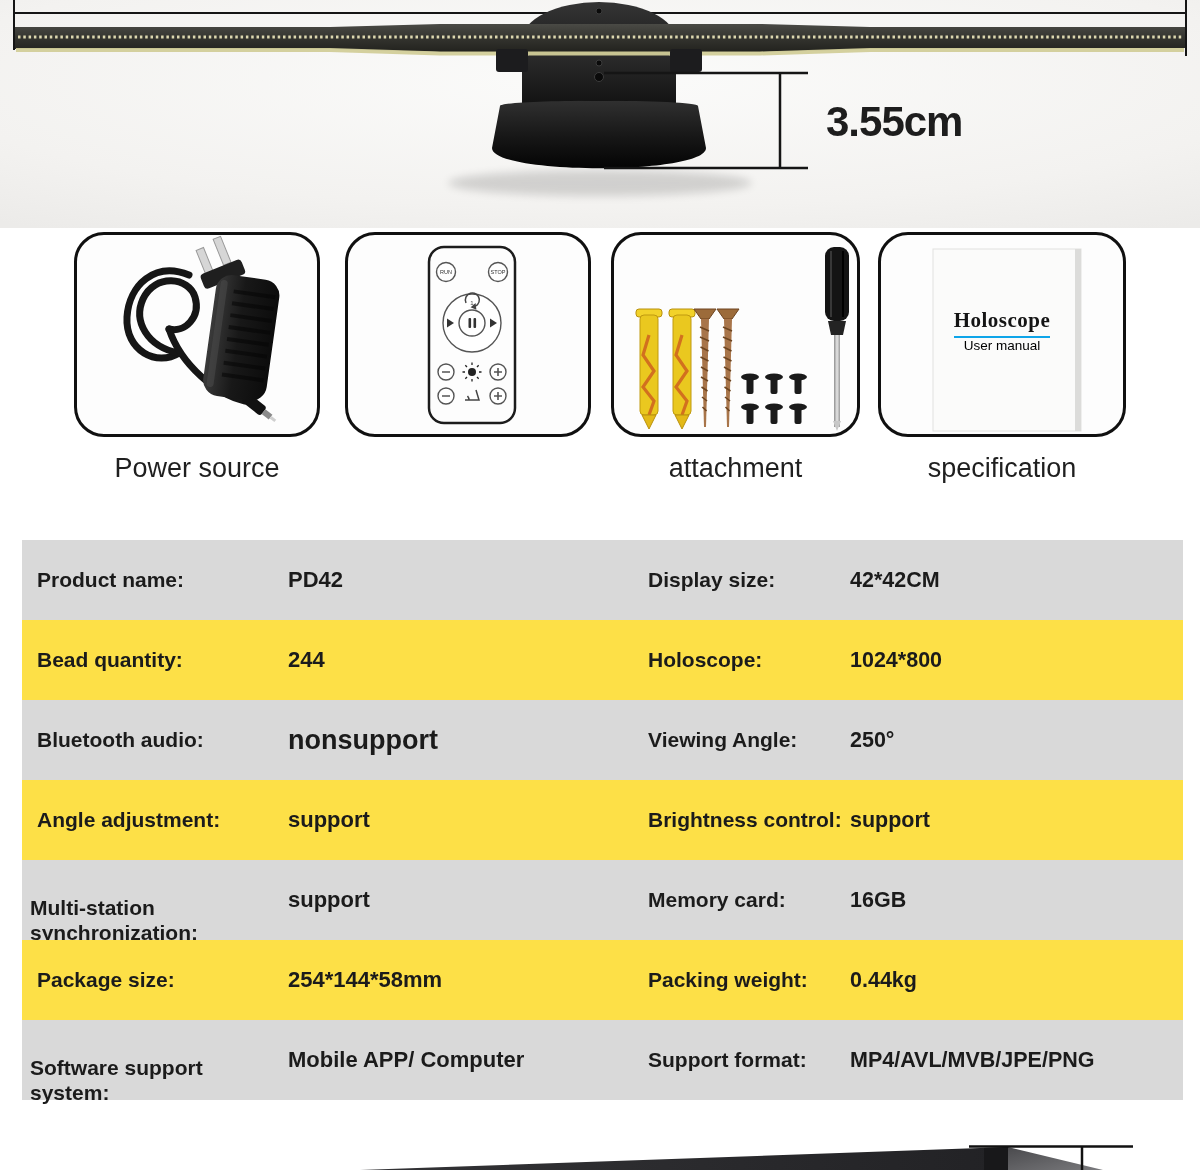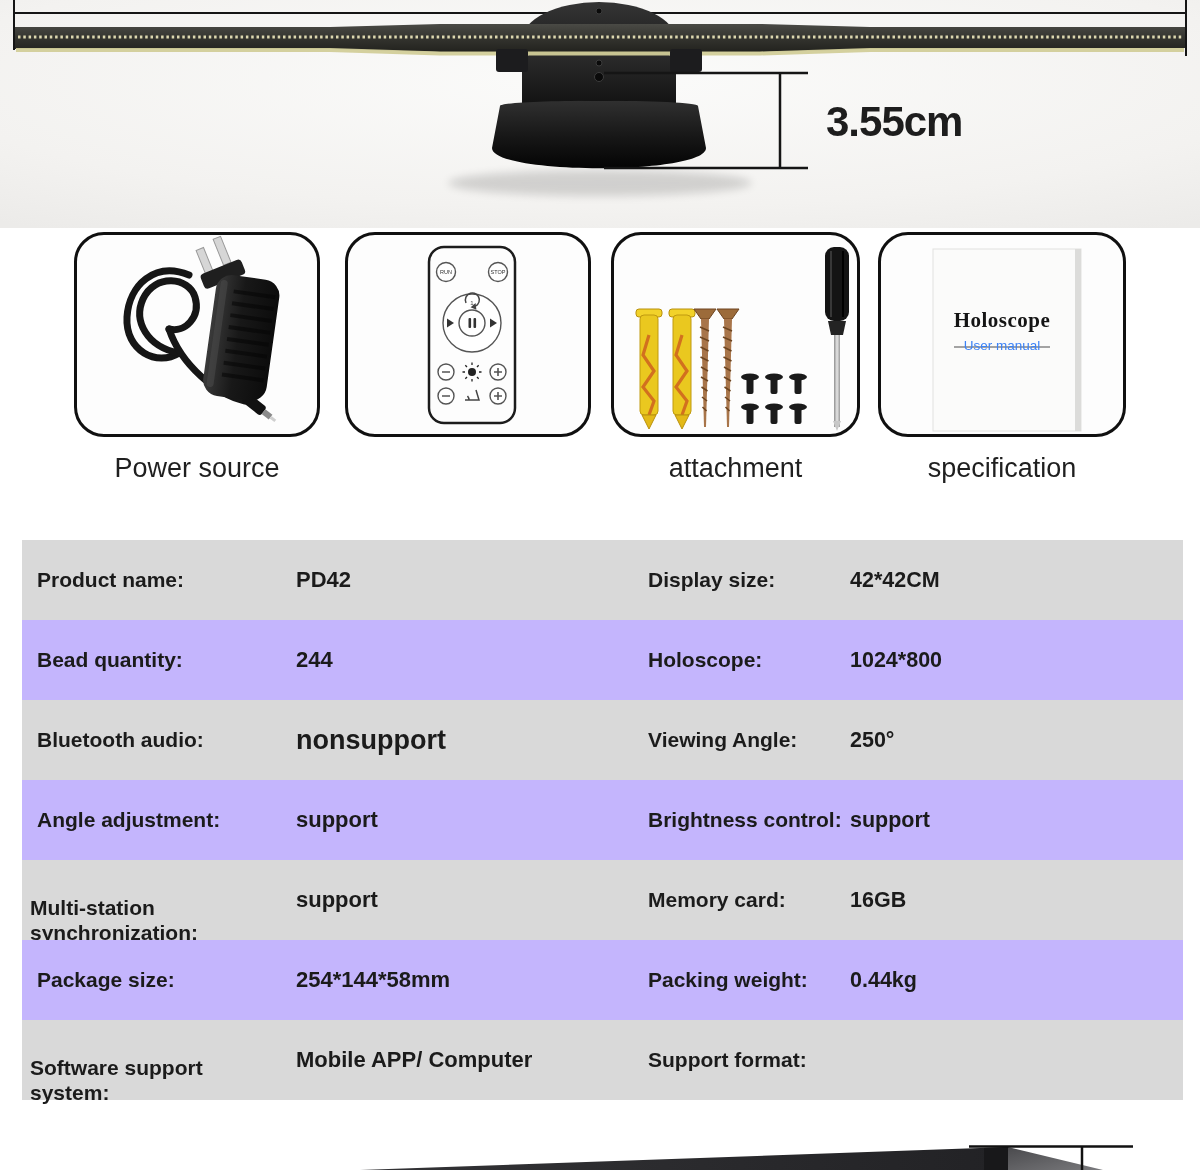--- a/index.html
+++ b/index.html
@@ -37,37 +37,37 @@
   .kl1 { left:72px;  width:250px; }
   .kl2 { left:343px; width:250px; }
   .kl3 { left:610px; width:251px; }
   .kl4 { left:877px; width:250px; }
 
   .manual-title {
     position:absolute; left:922px; top:308px; width:160px; text-align:center;
     font-family:"Liberation Serif","DejaVu Serif",serif;
     font-size:21px; font-weight:700; color:#141414; letter-spacing:.5px;
   }
-  .manual-title span { border-bottom:2px solid #a3a3a3; padding-bottom:14px; }
+  .manual-title span { border-bottom:2px solid #0ea5e9; padding-bottom:4px; }
   .manual-sub {
     position:absolute; left:922px; top:338px; width:160px; text-align:center;
-    font-size:13.5px; color:#3b82f6;
+    font-size:13.5px; color:#000000;
   }
 
   
   .spec-table { position:absolute; left:22px; top:540px; width:1161px;font-weight:bold; }
-  .spec-row { position:relative; width:100%; height:80px; background:#c4b5fd; }
+  .spec-row { position:relative; width:100%; height:80px; background:#fde047; }
   .spec-row.shaded { background:#d9d9d9; }
   .cell {
     position:absolute; top:50%; transform:translateY(-50%);
     font-size:21px; color:#1b1b1b; white-space:pre-line;
   }
   .l-label { left:15px; }
   .l-label.two-line { left:8px; width:205px; text-align:left; line-height:1.2;margin-top:20px; }
-  .l-value { left:274px; font-size:22px; }
+  .l-value { left:266px; font-size:22px; }
   .l-value.big { font-size:27px; }
   .r-label { left:626px; }
   .r-value { left:828px; font-size:21.5px; }
 
   
   .bottom-photo { position:absolute; left:0; top:1100px; width:1200px; height:70px; }
 </style>
 </head>
 <body>
 
@@ -401,20 +401,21 @@
       <span class="cell l-value">254*144*58mm</span>
       <span class="cell r-label">Packing weight:</span>
       <span class="cell r-value">0.44kg</span>
     </div>
 
     <div class="spec-row shaded">
       <span class="cell l-label two-line">Software support
 system:</span>
       <span class="cell l-value">Mobile APP/ Computer</span>
       <span class="cell r-label">Support format:</span>
+      <span class="cell r-value">MP4/AVL/MVB/JPE/PNG</span>
     </div>
 
   </div>
 
   <div class="bottom-photo">
     <svg width="1200" height="70" viewBox="0 0 1200 70">
       <defs>
         <linearGradient id="faceGrad" x1="0" y1="0" x2="1" y2="1">
           <stop offset="0%" stop-color="#4a4a4d"></stop>
           <stop offset="100%" stop-color="#7a7a7d"></stop>

